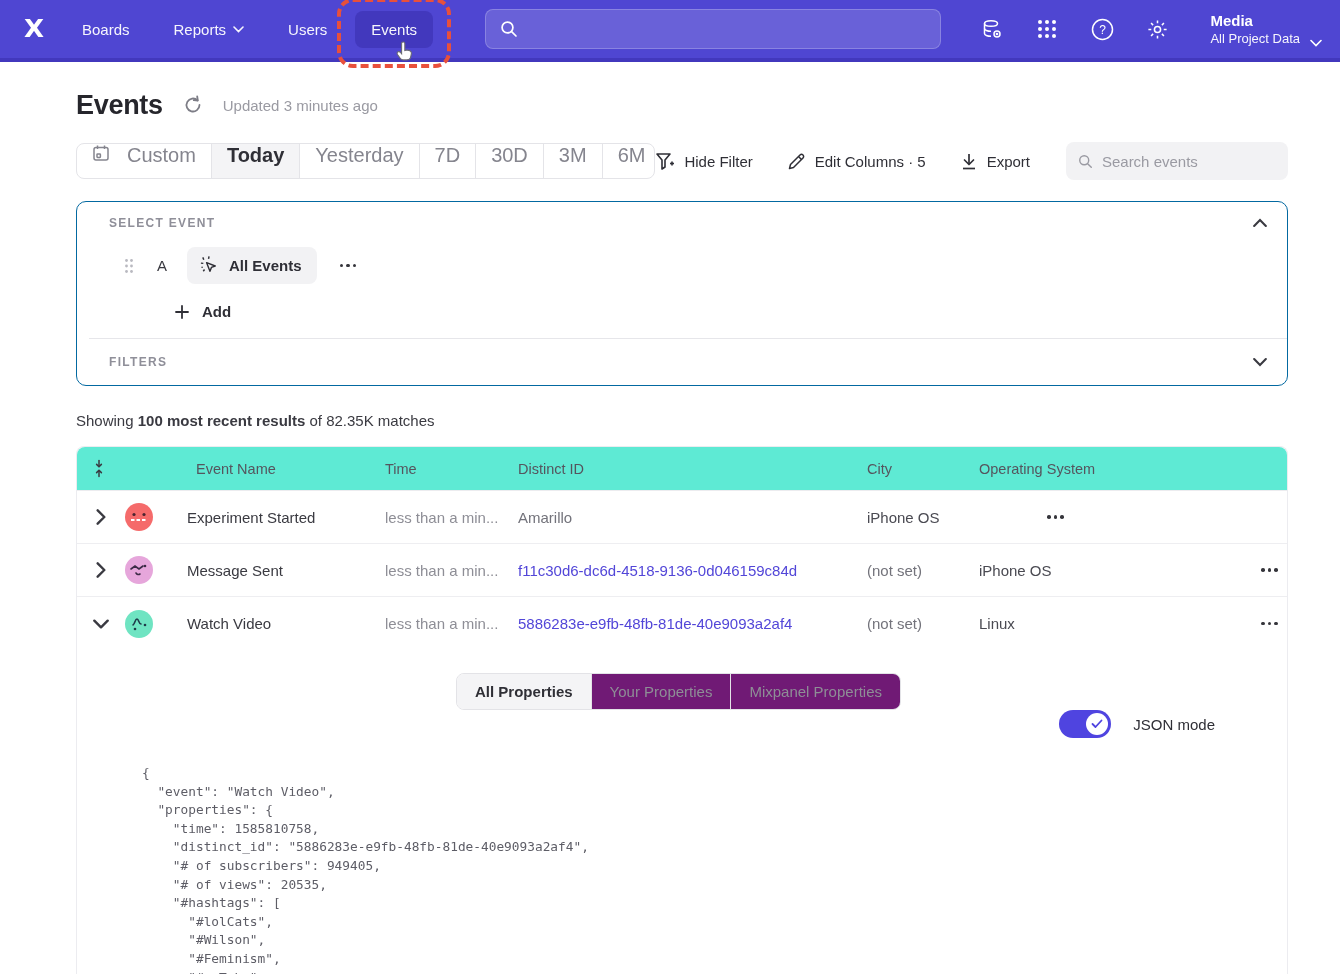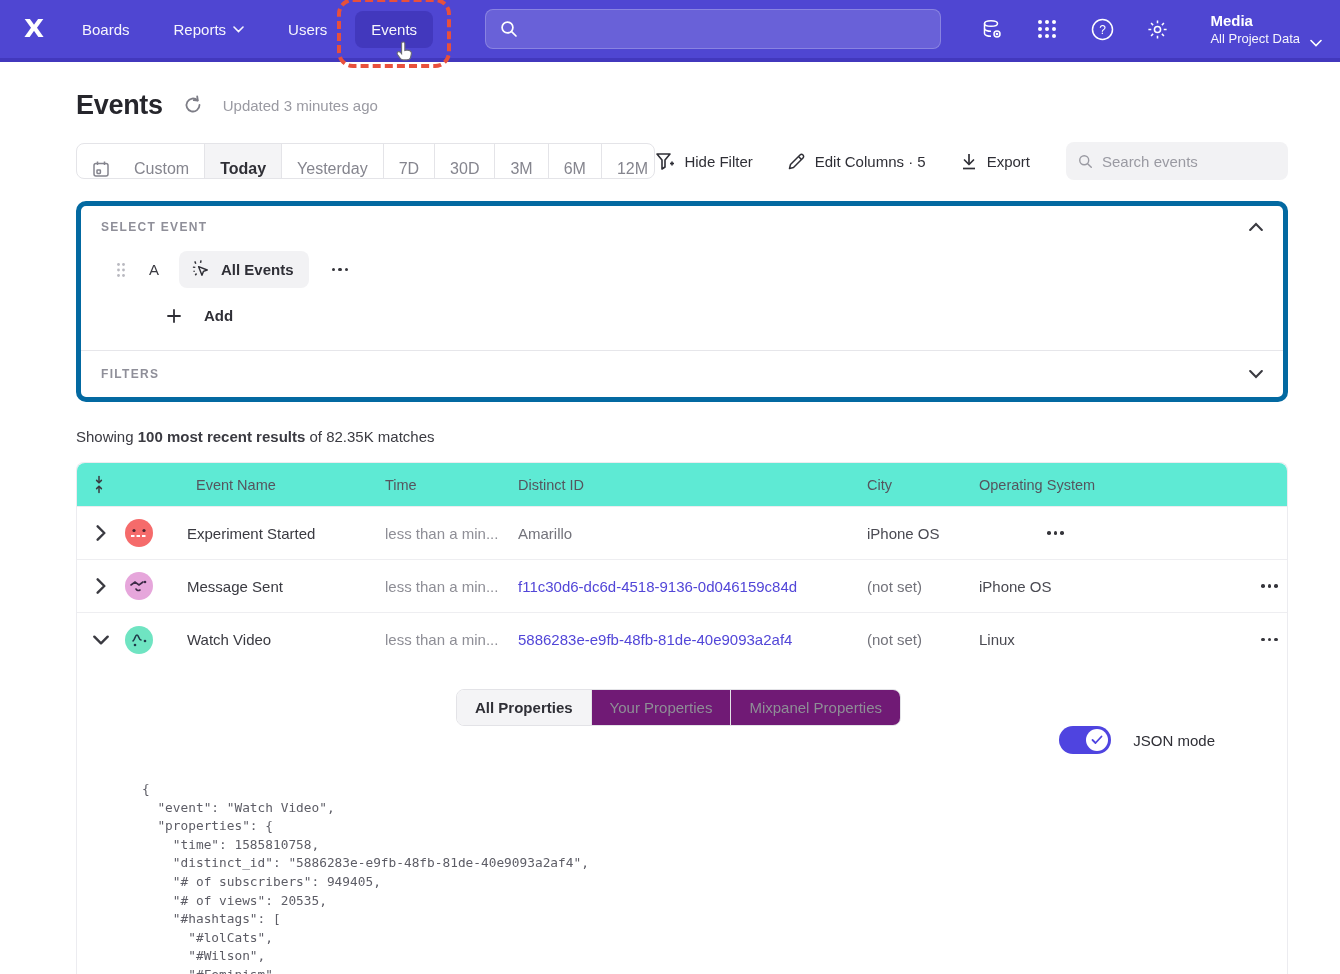--- a/index.html
+++ b/index.html
@@ -61,55 +61,55 @@
   .page-title { font-size:27px; font-weight:700; color:#26262c; letter-spacing:-.3px; }
   .refresh-btn { color:#7d7d86; cursor:pointer; width:20px; height:20px; }
   .updated-text { font-size:15px; color:#9a9aa2; }
 
   .controls-row { display:flex; align-items:center; margin-top:21px; height:36px; }
   .date-picker {
     display:inline-flex; align-items:stretch; border:1px solid #e4e4e8; border-radius:8px;
     height:36px; overflow:hidden; background:#fff;
   }
   .date-seg {
-    display:flex; align-items:flex-end; gap:24px; padding:0 15px; font-size:16px;
+    display:flex; align-items:flex-start; gap:17px; padding:0 15px; font-size:20px;
     color:#85858e; border-right:1px solid #e4e4e8; cursor:pointer; white-space:nowrap;
   }
   .date-seg:last-child { border-right:none; }
   .date-seg.selected { background:#f4f4f6; color:#2f2f36; font-weight:700; }
 
   .toolbar { margin-left:auto; display:flex; align-items:center; gap:34px; }
   .toolbar-btn { display:flex; align-items:center; gap:9px; font-size:15px; color:#2f2f36; cursor:pointer; white-space:nowrap; }
   .toolbar-btn svg { color:#2f2f36; }
   .search-events {
     width:222px; height:38px; background:#f2f2f4; border-radius:8px;
     display:flex; align-items:center; padding:0 12px; gap:9px; margin-left:2px;
   }
   .search-events input {
     background:transparent; border:none; outline:none; font-size:15px; width:100%;
     color:#2f2f36; font-family:"Liberation Sans", sans-serif;
   }
   .search-events input::placeholder { color:#9a9aa2; }
 
   
-  .query-card { margin-top:22px; border:5px solid #0369a1; border-radius:10px; background:#fff; }
+  .query-card { margin-top:22px; border:1px solid #0369a1; border-radius:10px; background:#fff;padding-left:12px; }
   .qc-section { padding:14px 20px 18px 20px; position:relative; }
   .qc-label { font-size:12px; letter-spacing:1.3px; color:#8f8f99; font-weight:600; }
   .qc-chevron { position:absolute; right:20px; top:14px; color:#3a3a41; cursor:pointer; width:14px; height:14px; }
   .event-row { display:flex; align-items:center; margin-top:17px; gap:0; }
   .drag-handle { width:12px; margin-left:14px; margin-right:22px; cursor:grab; color:#b9b9c0; }
   .row-letter { font-size:15px; color:#3a3a41; width:30px; }
   .event-chip {
     display:flex; align-items:center; gap:9px; background:#f2f2f4; border-radius:8px;
     height:37px; padding:0 15px 0 12px; font-size:15px; font-weight:700; color:#2f2f36; cursor:pointer;
   }
   .more-btn { margin-left:17px; cursor:pointer; padding:6px; }
   .dots { display:flex; gap:3px; }
   .dots i { width:3.5px; height:3.5px; border-radius:50%; background:#35353b; }
-  .add-btn { display:flex; align-items:center; gap:23px; margin:19px 0 8px 66px; font-size:15px; font-weight:600; color:#2f2f36; cursor:pointer;text-align:right; }
+  .add-btn { display:flex; align-items:center; gap:13px; margin:19px 0 0 66px; font-size:15px; font-weight:600; color:#2f2f36; cursor:pointer;text-align:right; }
   .qc-divider { border-top:1px solid #e6e6ea; }
   .filters-section { padding:16px 20px; position:relative; }
 
   
   .results-line { margin-top:26px; font-size:15px; color:#3a3a41; }
   .results-line b { font-weight:700; }
 
   
   .events-table { margin-top:17px; border:1px solid #ececf0; border-radius:8px 8px 0 0; border-bottom:none; }
   .tgrid { display:grid; grid-template-columns:48px 62px 198px 133px 349px 112px 214px 1fr; align-items:center; }

